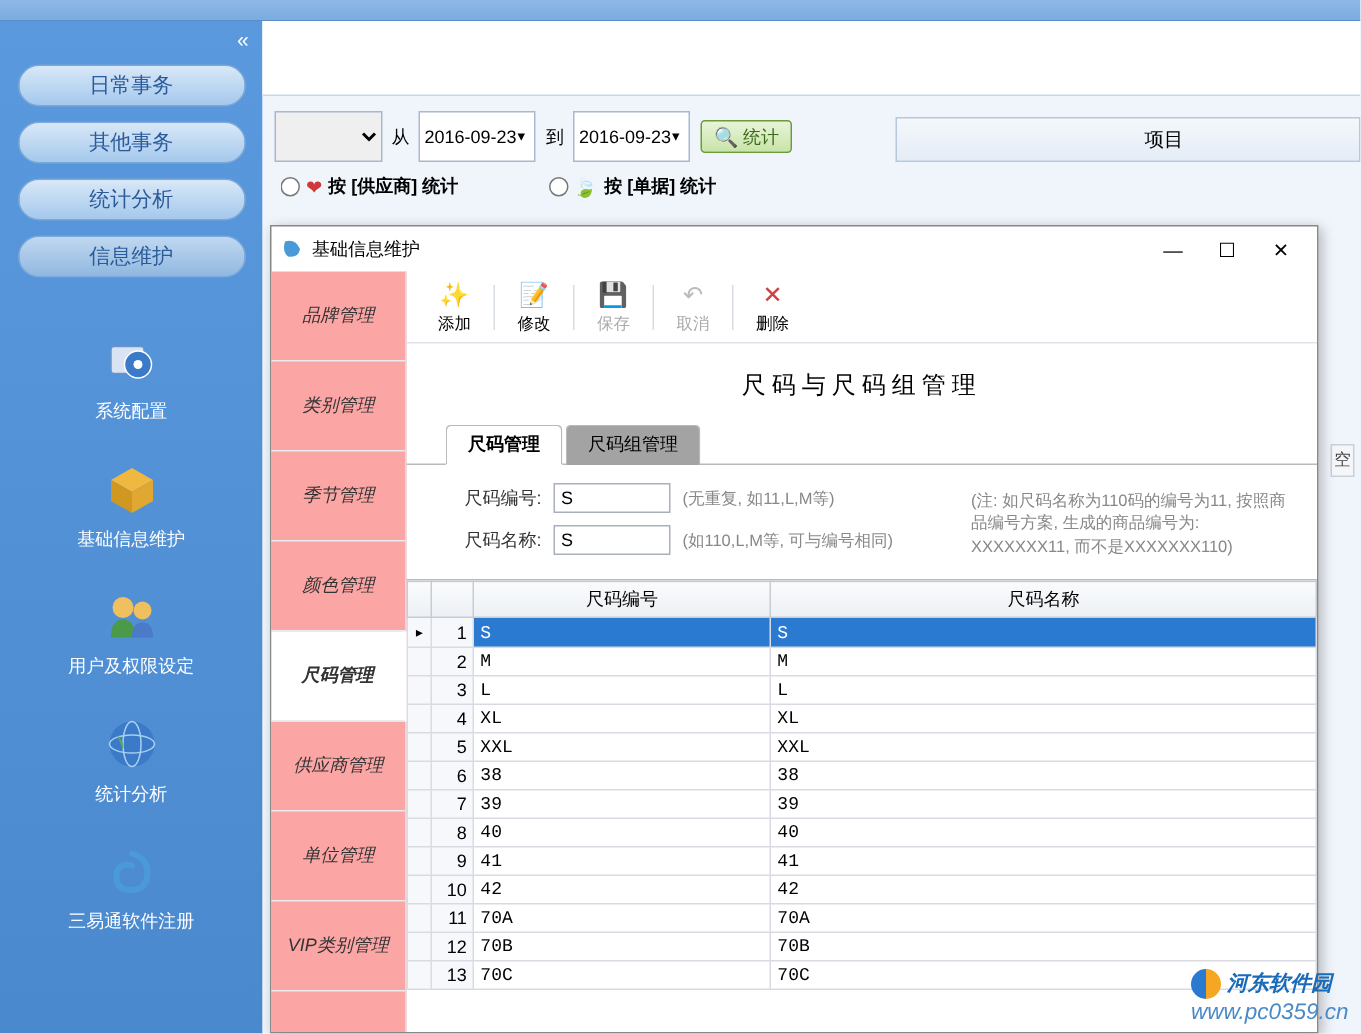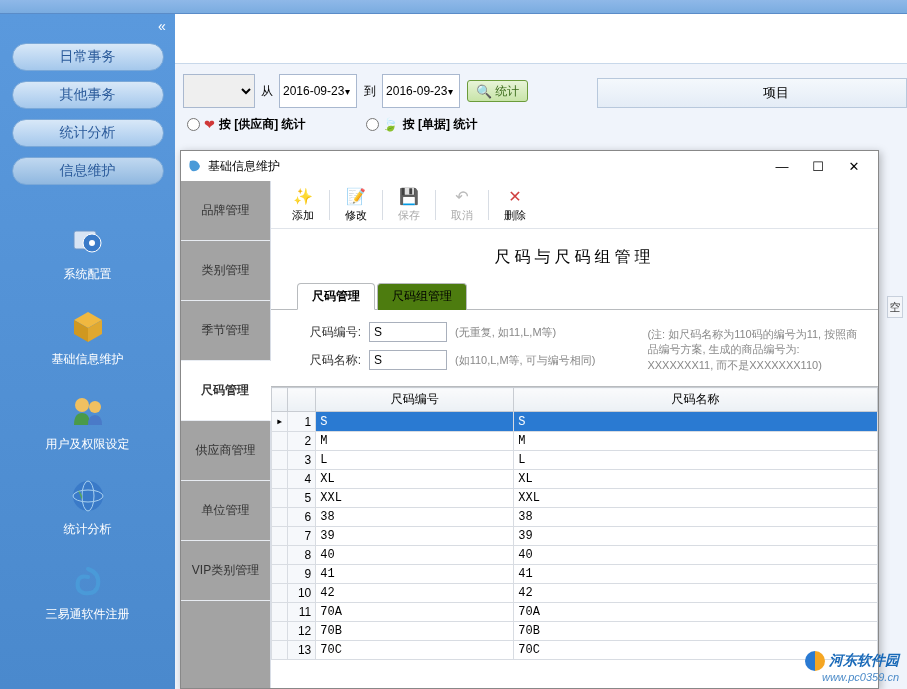--- a/index.html
+++ b/index.html
@@ -36,35 +36,35 @@
 .empty-cell { position: absolute; top: 282px; right: 4px; width: 16px; height: 22px; background: #f4f6fa; border: 1px solid #c8d0dc; font-size: 11px; text-align: center; line-height: 20px; color: #444; }
 
 
 .dialog { position: absolute; left: 180px; top: 150px; width: 699px; height: 539px; background: #fff; border: 1px solid #888; box-shadow: 2px 2px 8px rgba(0,0,0,0.25); display: flex; flex-direction: column; }
 .dlg-title { height: 30px; display: flex; align-items: center; padding: 0 6px; font-size: 12px; }
 .dlg-title .t-icon { width: 16px; height: 16px; margin-right: 5px; }
 .dlg-title .spacer { flex: 1; }
 .win-btn { width: 36px; height: 24px; display: flex; align-items: center; justify-content: center; cursor: pointer; font-size: 13px; }
 
 .dlg-body { flex: 1; display: flex; }
-.dlg-sidebar { width: 90px; background: #a3a3a3; border-right: 1px solid #d8dde6; display: flex; flex-direction: column; }
+.dlg-sidebar { width: 90px; background: #fca5a5; border-right: 1px solid #d8dde6; display: flex; flex-direction: column; font-style: italic; }
 .dlg-side-item { height: 60px; display: flex; align-items: center; justify-content: center; font-size: 12px; color: #333; cursor: pointer; border-bottom: 1px solid #e8ecf2; }
 .dlg-side-item.active { background: #fff; border-right: 2px solid #fff; margin-right: -1px; font-weight: bold; }
 
 .dlg-main { flex: 1; display: flex; flex-direction: column; }
 .dlg-toolbar { height: 48px; display: flex; align-items: center; padding: 0 10px; gap: 2px; border-bottom: 1px solid #e0e4ea; }
 .tb-btn { width: 44px; display: flex; flex-direction: column; align-items: center; gap: 1px; font-size: 11px; cursor: pointer; padding: 3px 0; }
 .tb-btn.disabled { color: #aaa; }
 .tb-icon { font-size: 16px; height: 20px; display: flex; align-items: center; }
 .tb-sep { width: 1px; height: 30px; background: #d8dde4; margin: 0 2px; }
 
 .dlg-heading { text-align: center; font-size: 16px; padding: 18px 0 14px 0; letter-spacing: 4px; }
 
 .tab-row { display: flex; padding-left: 26px; border-bottom: 1px solid #b8bbbe; }
-.tab { padding: 4px 14px; font-size: 12px; border: 1px solid #b8bbbe; border-bottom: none; border-radius: 4px 4px 0 0; margin-right: 2px; background: #4d7c0f; cursor: pointer; position: relative; top: 1px; }
+.tab { padding: 4px 14px; font-size: 12px; border: 1px solid #b8bbbe; border-bottom: none; border-radius: 4px 4px 0 0; margin-right: 2px; background: #a3a3a3; cursor: pointer; position: relative; top: 1px; }
 .tab.active { background: #fff; font-weight: bold; border-bottom: 1px solid #fff; }
 
 .form-area { padding: 12px 20px 8px 30px; font-size: 12px; }
 .form-row { display: flex; align-items: center; margin-bottom: 8px; }
 .form-row .lbl { width: 60px; text-align: right; color: #333; }
 .form-row input { width: 78px; height: 20px; border: 1px solid #a9b0bc; padding: 0 4px; font-size: 12px; margin: 0 8px; }
 .hint { color: #888; font-size: 11px; }
 .note { color: #888; font-size: 11px; margin-left: 52px; line-height: 1.4; width: 224px; }
 .form-flex { display: flex; align-items: center; }
 .form-left { flex: 0 0 auto; }
@@ -190,20 +190,21 @@
     <span class="spacer"></span>
     <div class="win-btn">―</div>
     <div class="win-btn">☐</div>
     <div class="win-btn close">✕</div>
   </div>
   <div class="dlg-body">
     <div class="dlg-sidebar" id="dlg-sidebar">
         <div class="dlg-side-item">品牌管理</div>
         <div class="dlg-side-item">类别管理</div>
         <div class="dlg-side-item">季节管理</div>
+        <div class="dlg-side-item">颜色管理</div>
         <div class="dlg-side-item active">尺码管理</div>
         <div class="dlg-side-item">供应商管理</div>
         <div class="dlg-side-item">单位管理</div>
         <div class="dlg-side-item">VIP类别管理</div>
       </div>
     <div class="dlg-main">
       <div class="dlg-toolbar" id="dlg-toolbar">
           <div class="tb-btn">
             <div class="tb-icon" style="color:#e8a838">✨</div>
             <span>添加</span>
@@ -342,14 +343,14 @@
               </tr>
             </tbody>
         </table>
       </div>
     </div>
   </div>
 </div>
 
 <div class="watermark">
   <span class="logo"></span><b>河东软件园</b>
-  <div style="font-size:11px;color:#4a8ac8;text-align:right;">www.pc0359.cn</div>
+  <div style="font-size:15px;color:#4a8ac8;text-align:center;">www.pc0359.cn</div>
 </div>
 
 </body></html>

